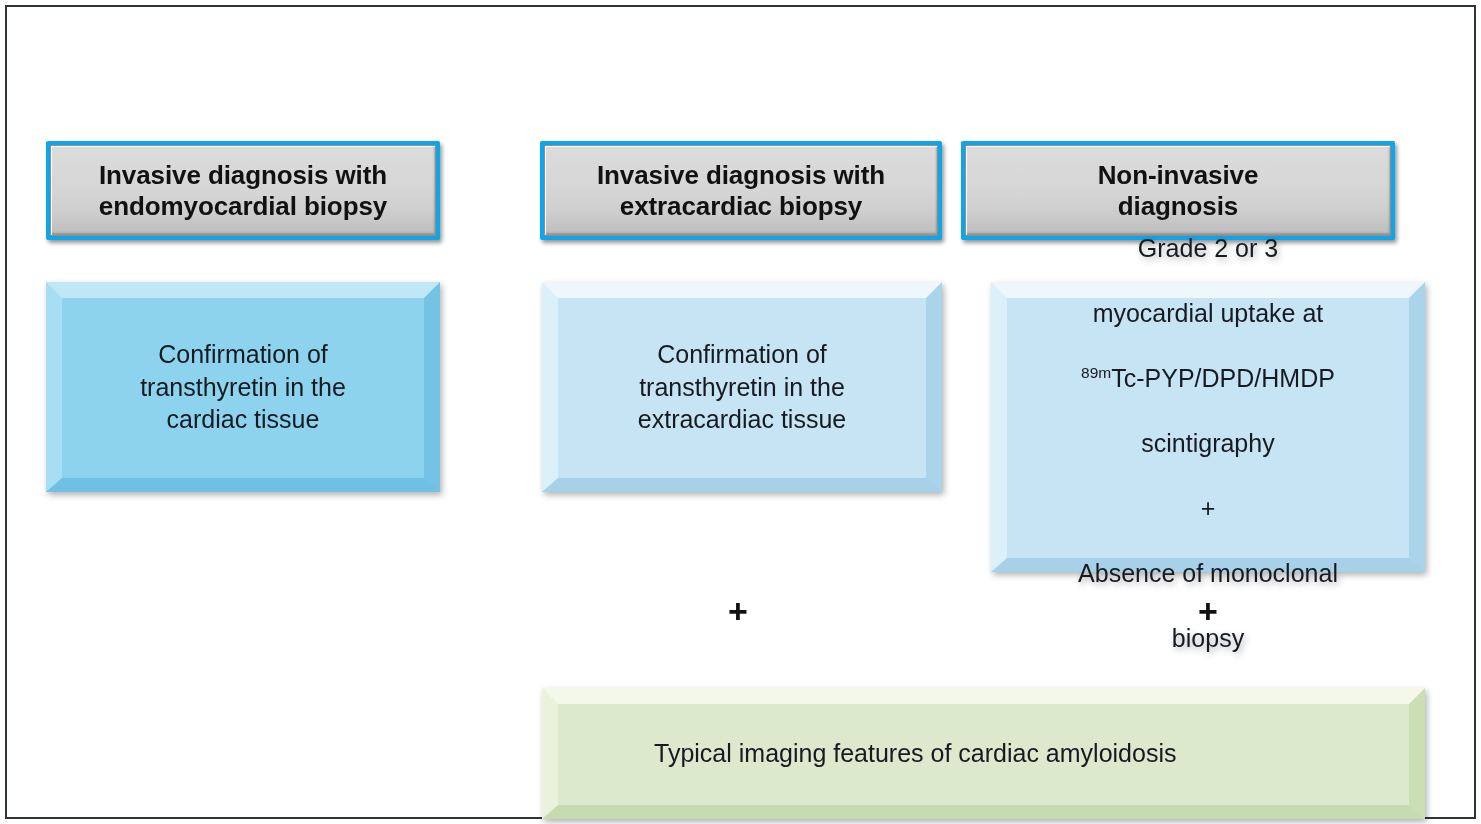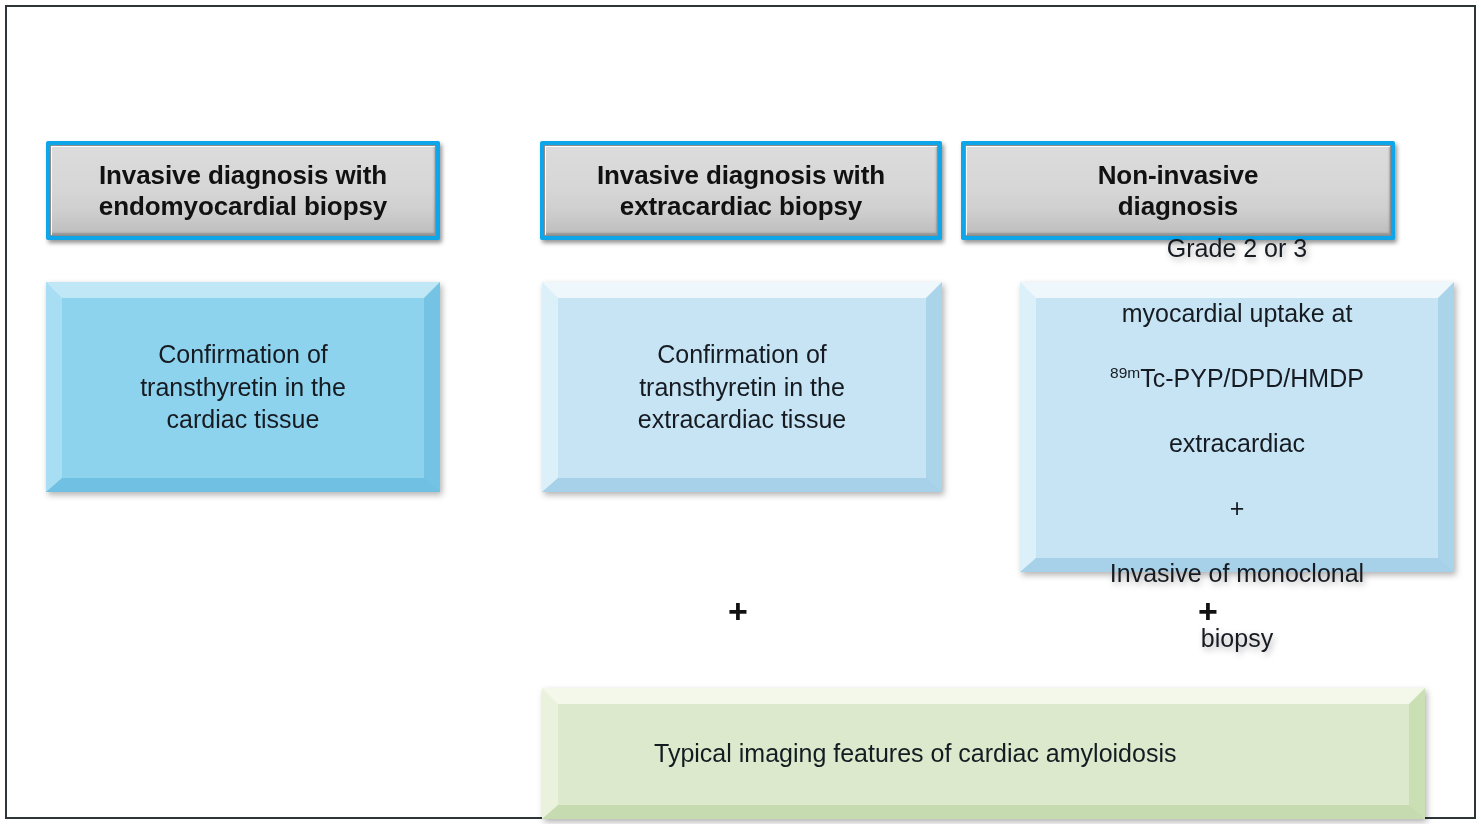--- a/index.html
+++ b/index.html
@@ -178,30 +178,30 @@
   </div>
 
   <div class="bevel blue-b" style="left:542px;top:282px;width:400px;height:210px;">
     <div class="plate"></div>
     <div class="face"></div>
     <span class="txt">Confirmation of
 transthyretin in the
 extracardiac tissue</span>
   </div>
 
-  <div class="bevel blue-b" style="left:1020px;top:282px;width:434px;height:290px;">
+  <div class="bevel blue-b" style="left:991px;top:282px;width:434px;height:290px;">
     <div class="plate"></div>
     <div class="face"></div>
     <span class="txt" style="text-align:center;">
       <span>Grade 2 or 3</span><br>
       <span>myocardial uptake at</span><br>
       <sup>89m</sup><span>Tc-PYP/DPD/HMDP</span><br>
-      <span>extracardiac</span><br>
+      <span>scintigraphy</span><br>
       <span>+</span><br>
-      <span>Invasive of monoclonal</span><br>
+      <span>Absence of monoclonal</span><br>
       <span>biopsy</span>
     </span>
   </div>
 
   <div class="plus" style="left:718px;top:594px;">+</div>
 
   <div class="plus" style="left:1188px;top:594px;">+</div>
 
   <div class="bevel green" style="left:542px;top:688px;width:883px;height:131px;justify-content:flex-start;">
     <div class="plate"></div>

